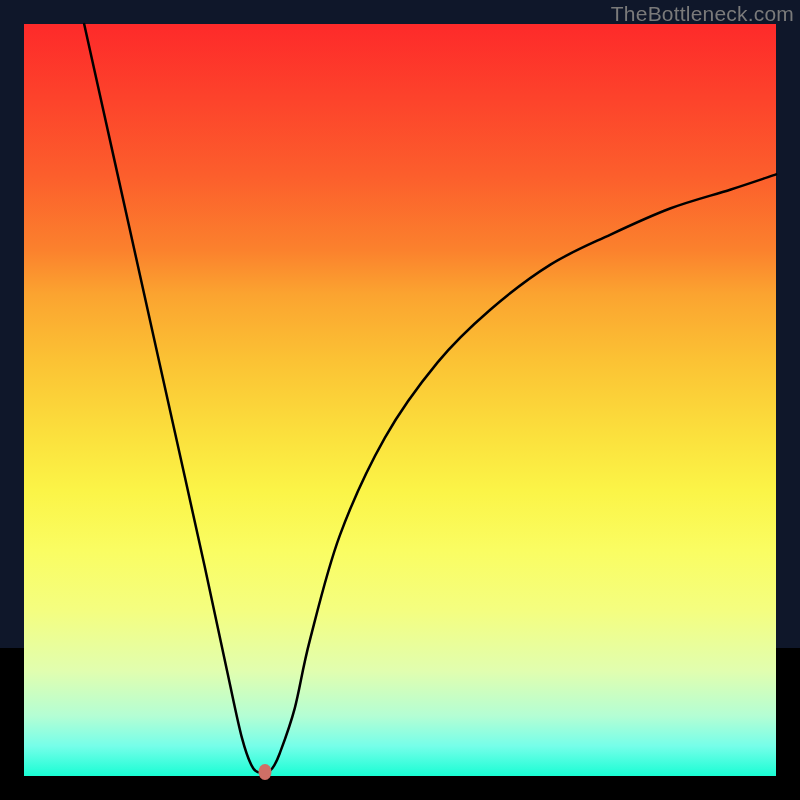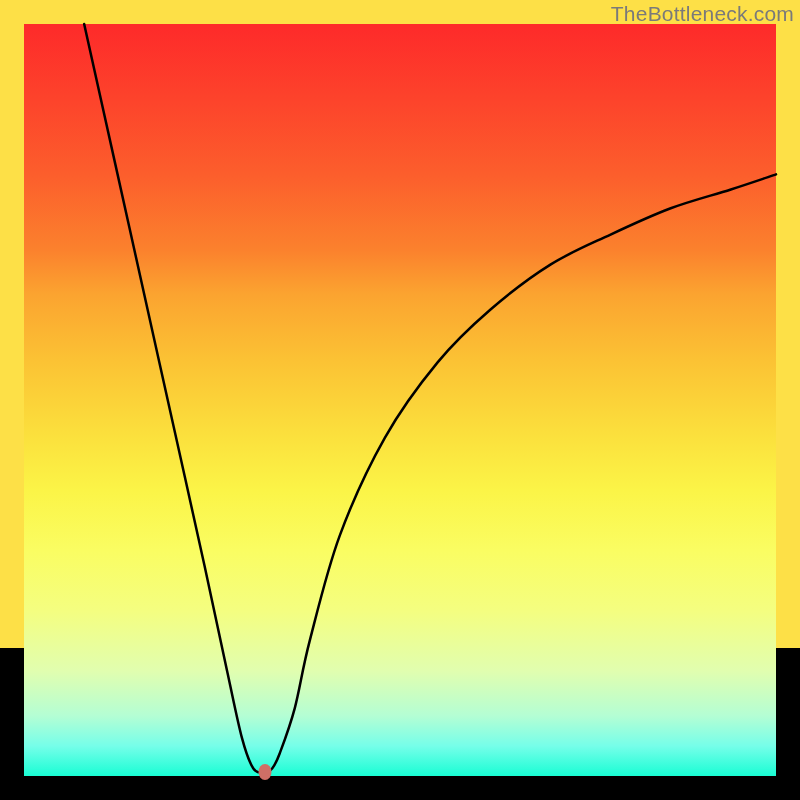--- a/index.html
+++ b/index.html
@@ -8,21 +8,21 @@
     width: 800px;
     height: 800px;
     background: #000;
     overflow: hidden;
     font-family: Arial, Helvetica, sans-serif;
   }
   .frame {
     position: relative;
     width: 800px;
     height: 648px;
-    background: #fde047;
+    background: #0f172a;
   }
   .plot-area {
     position: absolute;
     left: 24px;
     top: 24px;
     width: 752px;
     height: 752px;
     
     background: linear-gradient(
       to bottom,

